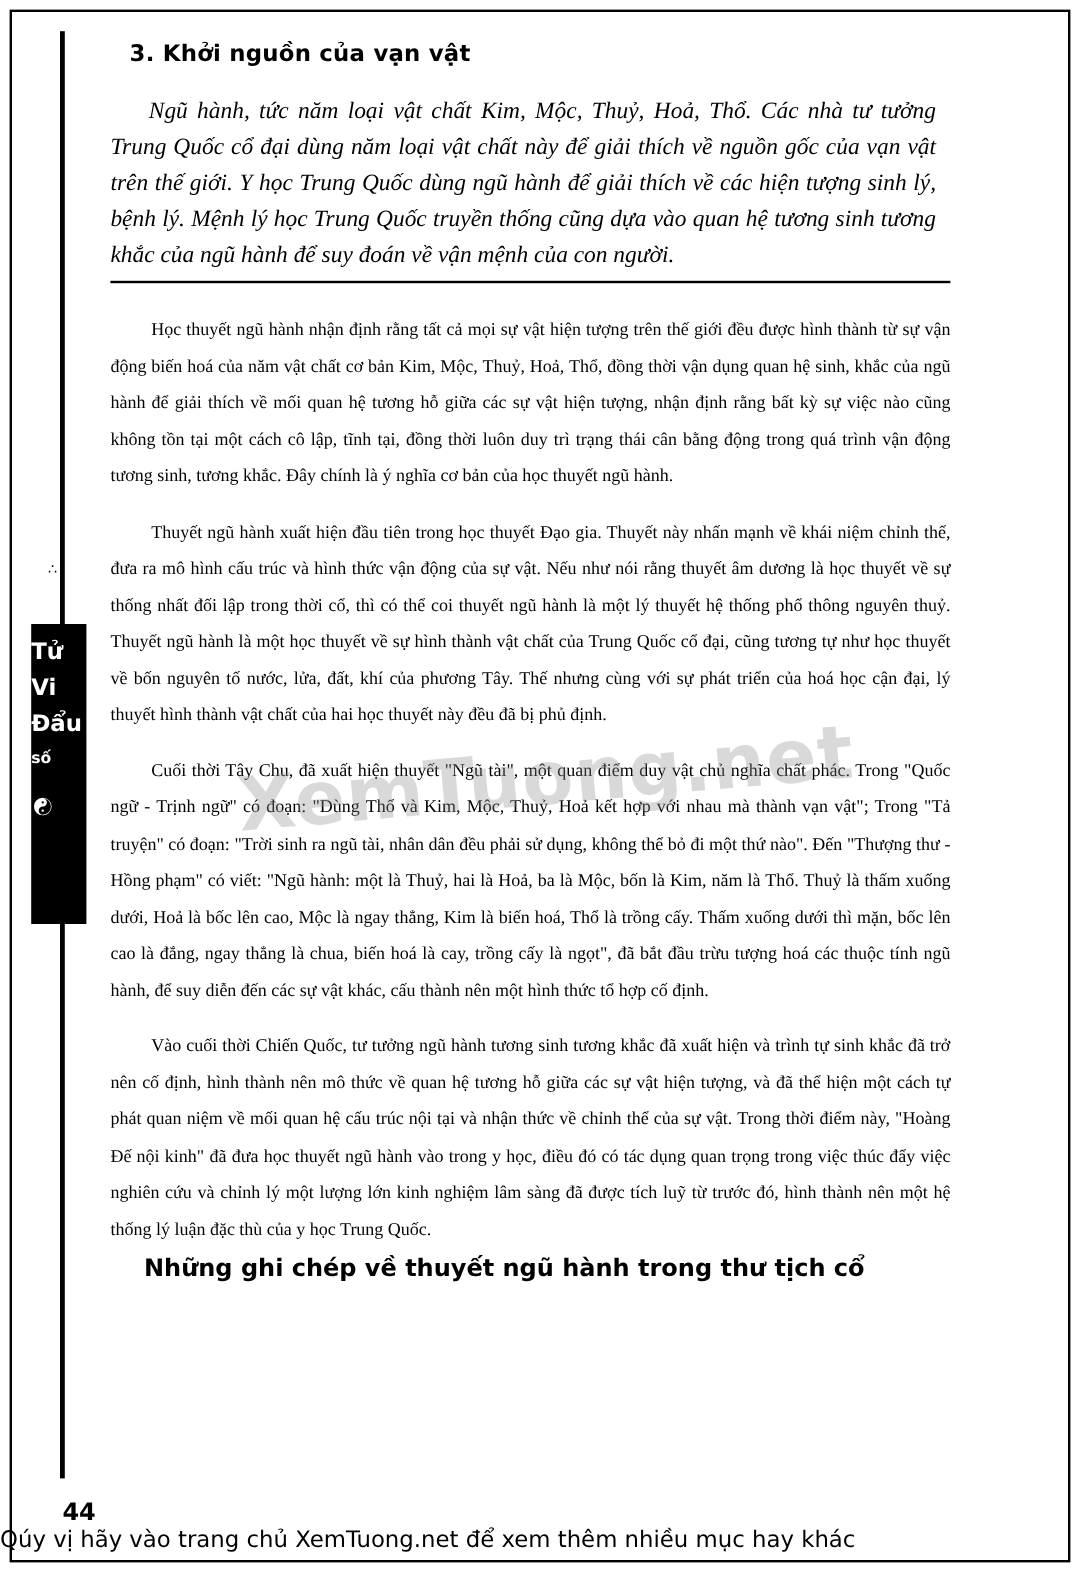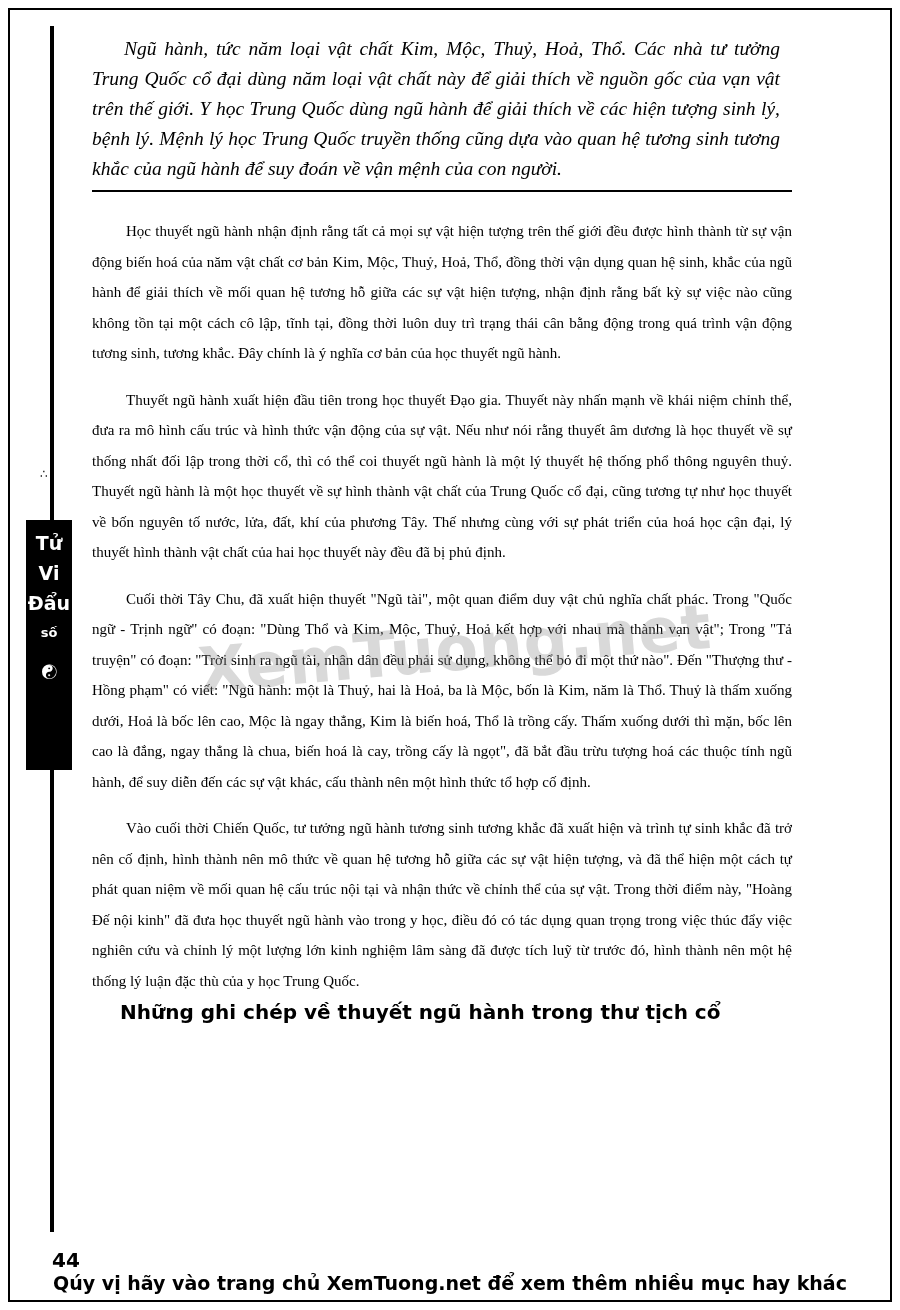--- a/index.html
+++ b/index.html
@@ -41,21 +41,21 @@
   .side-tab {
     position: absolute;
     left: 26px;
     top: 520px;
     width: 46px;
     height: 250px;
     background: #000;
     color: #fff;
     display: flex;
     flex-direction: column;
-    align-items: center;
+    align-items: flex-start;
     justify-content: flex-start;
     padding-top: 8px;
     box-sizing: border-box;
   }
   .side-tab .st-ch {
     font-family: "DejaVu Sans", sans-serif;
     font-weight: bold;
     font-size: 19px;
     line-height: 30px;
     text-align: center;
@@ -163,44 +163,44 @@
     top: 1248px;
     font-family: "DejaVu Sans", sans-serif;
     font-size: 20px;
     font-weight: bold;
   }
   .footer-note {
     position: absolute;
     left: 0;
     top: 1272px;
     width: 900px;
-    text-align: center;
     font-family: "DejaVu Sans", sans-serif;
     font-size: 19px;
-    font-weight: bold;
+    font-weight: normal;
   }
 </style>
 </head>
 <body>
 
 <div class="page-border"></div>
 <div class="left-rule"></div>
 
 <div class="dot-mark">∴</div>
 
 <div class="side-tab">
   <div class="st-ch">Tử</div>
   <div class="st-ch">Vi</div>
   <div class="st-ch">Đẩu</div>
   <div class="st-ch small">số</div>
   <div class="st-sym">☯</div>
 </div>
 
 <div class="content">
 
+  <h3 class="sec-num">3. Khởi nguồn của vạn vật</h3>
 
 
   <p class="intro">Ngũ hành, tức năm loại vật chất Kim, Mộc, Thuỷ, Hoả, Thổ. Các nhà tư tưởng Trung Quốc cổ đại dùng năm loại vật chất này để giải thích về nguồn gốc của vạn vật trên thế giới. Y học Trung Quốc dùng ngũ hành để giải thích về các hiện tượng sinh lý, bệnh lý. Mệnh lý học Trung Quốc truyền thống cũng dựa vào quan hệ tương sinh tương khắc của ngũ hành để suy đoán về vận mệnh của con người.</p>
   <div class="intro-rule"></div>
 
 
   <p class="body">Học thuyết ngũ hành nhận định rằng tất cả mọi sự vật hiện tượng trên thế giới đều được hình thành từ sự vận động biến hoá của năm vật chất cơ bản Kim, Mộc, Thuỷ, Hoả, Thổ, đồng thời vận dụng quan hệ sinh, khắc của ngũ hành để giải thích về mối quan hệ tương hỗ giữa các sự vật hiện tượng, nhận định rằng bất kỳ sự việc nào cũng không tồn tại một cách cô lập, tĩnh tại, đồng thời luôn duy trì trạng thái cân bằng động trong quá trình vận động tương sinh, tương khắc. Đây chính là ý nghĩa cơ bản của học thuyết ngũ hành.</p>
   <p class="body">Thuyết ngũ hành xuất hiện đầu tiên trong học thuyết Đạo gia. Thuyết này nhấn mạnh về khái niệm chỉnh thể, đưa ra mô hình cấu trúc và hình thức vận động của sự vật. Nếu như nói rằng thuyết âm dương là học thuyết về sự thống nhất đối lập trong thời cổ, thì có thể coi thuyết ngũ hành là một lý thuyết hệ thống phổ thông nguyên thuỷ. Thuyết ngũ hành là một học thuyết về sự hình thành vật chất của Trung Quốc cổ đại, cũng tương tự như học thuyết về bốn nguyên tố nước, lửa, đất, khí của phương Tây. Thế nhưng cùng với sự phát triển của hoá học cận đại, lý thuyết hình thành vật chất của hai học thuyết này đều đã bị phủ định.</p>
   <p class="body">Cuối thời Tây Chu, đã xuất hiện thuyết "Ngũ tài", một quan điểm duy vật chủ nghĩa chất phác. Trong "Quốc ngữ - Trịnh ngữ" có đoạn: "Dùng Thổ và Kim, Mộc, Thuỷ, Hoả kết hợp với nhau mà thành vạn vật"; Trong "Tả truyện" có đoạn: "Trời sinh ra ngũ tài, nhân dân đều phải sử dụng, không thể bỏ đi một thứ nào". Đến "Thượng thư - Hồng phạm" có viết: "Ngũ hành: một là Thuỷ, hai là Hoả, ba là Mộc, bốn là Kim, năm là Thổ. Thuỷ là thấm xuống dưới, Hoả là bốc lên cao, Mộc là ngay thẳng, Kim là biến hoá, Thổ là trồng cấy. Thấm xuống dưới thì mặn, bốc lên cao là đắng, ngay thẳng là chua, biến hoá là cay, trồng cấy là ngọt", đã bắt đầu trừu tượng hoá các thuộc tính ngũ hành, để suy diễn đến các sự vật khác, cấu thành nên một hình thức tổ hợp cố định.</p>
   <p class="body">Vào cuối thời Chiến Quốc, tư tưởng ngũ hành tương sinh tương khắc đã xuất hiện và trình tự sinh khắc đã trở nên cố định, hình thành nên mô thức về quan hệ tương hỗ giữa các sự vật hiện tượng, và đã thể hiện một cách tự phát quan niệm về mối quan hệ cấu trúc nội tại và nhận thức về chỉnh thể của sự vật. Trong thời điểm này, "Hoàng Đế nội kinh" đã đưa học thuyết ngũ hành vào trong y học, điều đó có tác dụng quan trọng trong việc thúc đẩy việc nghiên cứu và chỉnh lý một lượng lớn kinh nghiệm lâm sàng đã được tích luỹ từ trước đó, hình thành nên một hệ thống lý luận đặc thù của y học Trung Quốc.</p>

